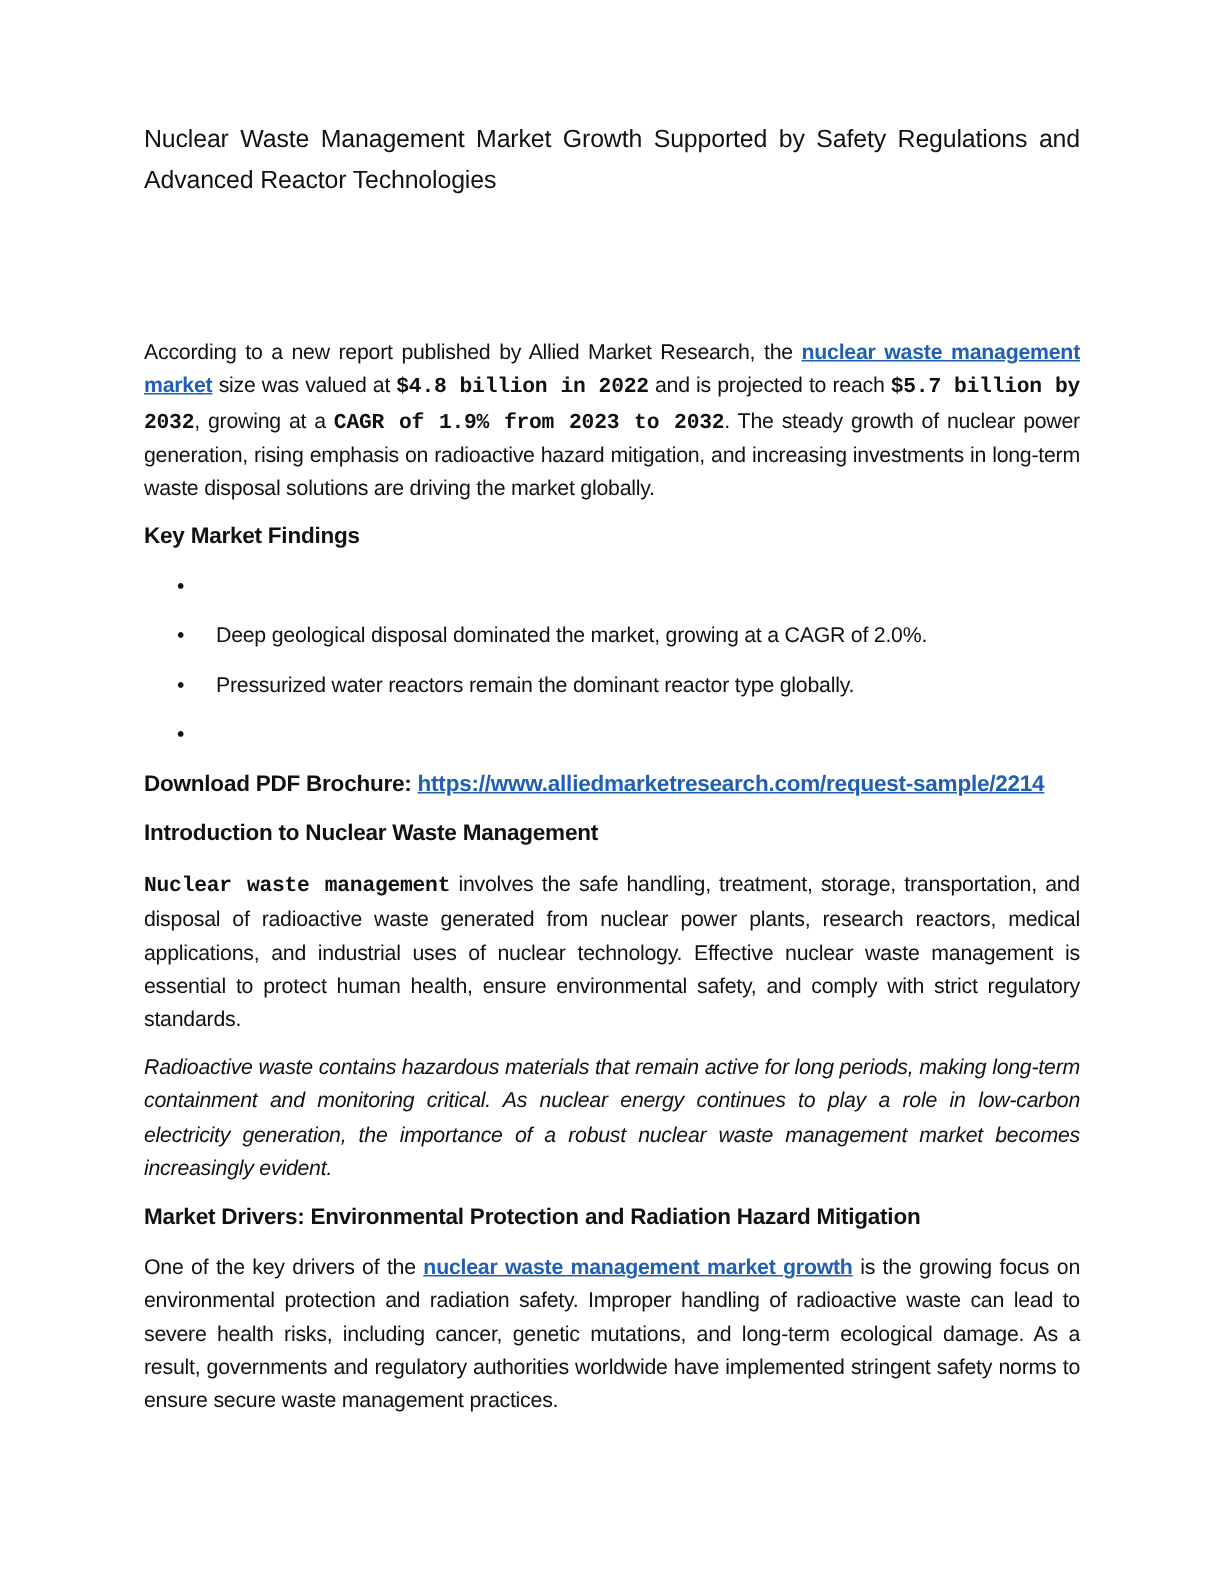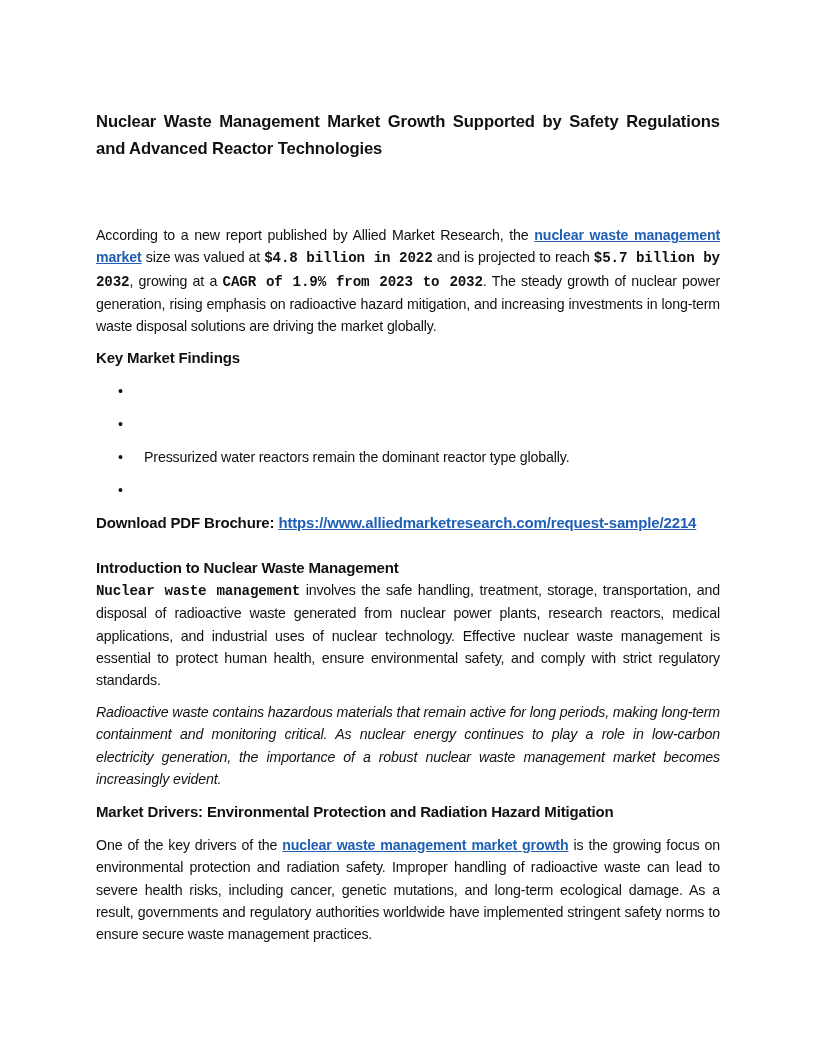--- a/index.html
+++ b/index.html
@@ -1,19 +1,19 @@
 <!DOCTYPE html>
 <html><head>
 <meta charset="utf-8">
 <style>
   html, body { margin: 0; padding: 0; background: #ffffff; }
   body { width: 816px; height: 1056px; position: relative; overflow: hidden;
          font-family: "Liberation Sans", sans-serif; color: #111; }
   .page { position: absolute; left: 96px; top: 0; width: 624px; }
-  .title { position: absolute; top: 108px; left: 0; width: 624px; font-size: 16.6px; font-weight: bold;
+  .title { position: absolute; top: 79px; left: 0; width: 624px; font-size: 16.6px; font-weight: normal;
            line-height: 27px; text-align: justify; text-align-last: left; letter-spacing: -0.1px; }
   .p { position: absolute; left: 0; width: 624px; font-size: 14.2px; line-height: 22.3px;
        text-align: justify; letter-spacing: -0.15px; }
   .h { position: absolute; left: 0; font-size: 15px; font-weight: bold; line-height: 22px; letter-spacing: -0.15px; }
   a, .link { color: #1f5fb4; text-decoration: underline; font-weight: bold; cursor: pointer; }
   b { font-weight: bold; font-family: Liberation Mono, monospace; }
   .bullets { position: absolute; left: 0; top: 380px; width: 624px; margin: 0; padding: 0; list-style: none; }
   .bullets li { position: relative; height: 33px; font-size: 14.2px; line-height: 22px; padding-left: 48px; letter-spacing: -0.15px; }
   .bullets li .dot { position: absolute; left: 22px; top: 0; }
 </style>
@@ -22,28 +22,28 @@
 
 <div class="page">
   <div class="title">Nuclear Waste Management Market Growth Supported by Safety Regulations and Advanced Reactor Technologies</div>
 
   <div class="p" style="top:224px;"><span>According to a new report published by Allied Market Research, the </span><a>nuclear waste management market</a><span> size was valued at </span><b>$4.8 billion in 2022</b><span> and is projected to reach </span><b>$5.7 billion by 2032</b><span>, growing at a </span><b>CAGR of 1.9% from 2023 to 2032</b><span>. The steady growth of nuclear power generation, rising emphasis on radioactive hazard mitigation, and increasing investments in long-term waste disposal solutions are driving the market globally.</span></div>
 
   <div class="h" style="top:347px;">Key Market Findings</div>
 
   <ul class="bullets">
     <li><span class="dot">•</span></li>
-    <li><span class="dot">•</span></li>
+    <li><span class="dot">•</span><span>Deep geological disposal dominated the market, growing at a CAGR of 2.0%.</span></li>
     <li><span class="dot">•</span><span>Pressurized water reactors remain the dominant reactor type globally.</span></li>
     <li><span class="dot">•</span></li>
   </ul>
 
   <div class="h" style="top:512px;"><span>Download PDF Brochure: </span><a>https://www.alliedmarketresearch.com/request-sample/2214</a></div>
 
-  <div class="h" style="top:557px;">Introduction to Nuclear Waste Management</div>
+  <div class="h" style="top:545px;">Introduction to Nuclear Waste Management</div>
 
   <div class="p" style="top:579px;"><b>Nuclear waste management</b><span> involves the safe handling, treatment, storage, transportation, and disposal of radioactive waste generated from nuclear power plants, research reactors, medical applications, and industrial uses of nuclear technology. Effective nuclear waste management is essential to protect human health, ensure environmental safety, and comply with strict regulatory standards.</span></div>
 
   <div class="p" style="top:701px;font-style:italic;">Radioactive waste contains hazardous materials that remain active for long periods, making long-term containment and monitoring critical. As nuclear energy continues to play a role in low-carbon electricity generation, the importance of a robust nuclear waste management market becomes increasingly evident.</div>
 
   <div class="h" style="top:801px;">Market Drivers: Environmental Protection and Radiation Hazard Mitigation</div>
 
   <div class="p" style="top:834px;"><span>One of the key drivers of the </span><a>nuclear waste management market growth</a><span> is the growing focus on environmental protection and radiation safety. Improper handling of radioactive waste can lead to severe health risks, including cancer, genetic mutations, and long-term ecological damage. As a result, governments and regulatory authorities worldwide have implemented stringent safety norms to ensure secure waste management practices.</span></div>
 </div>
 

